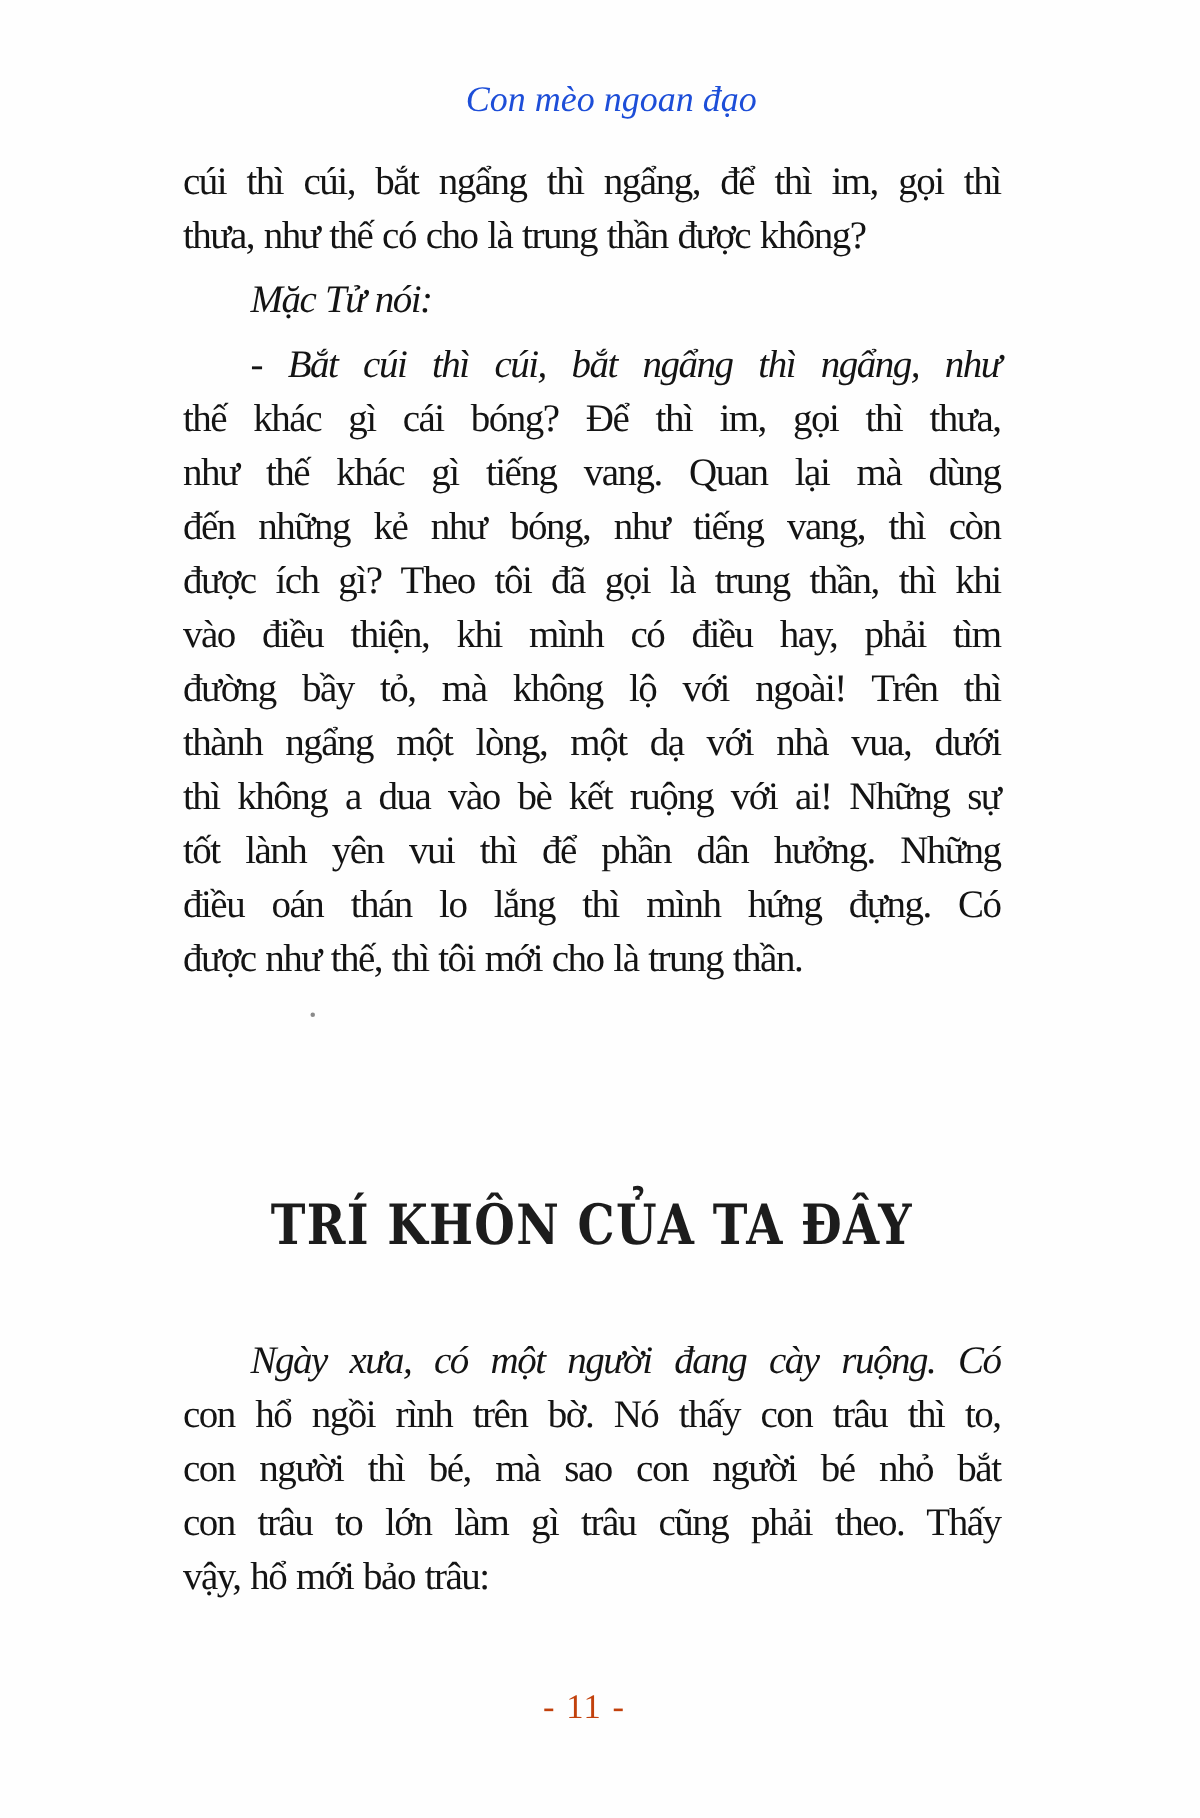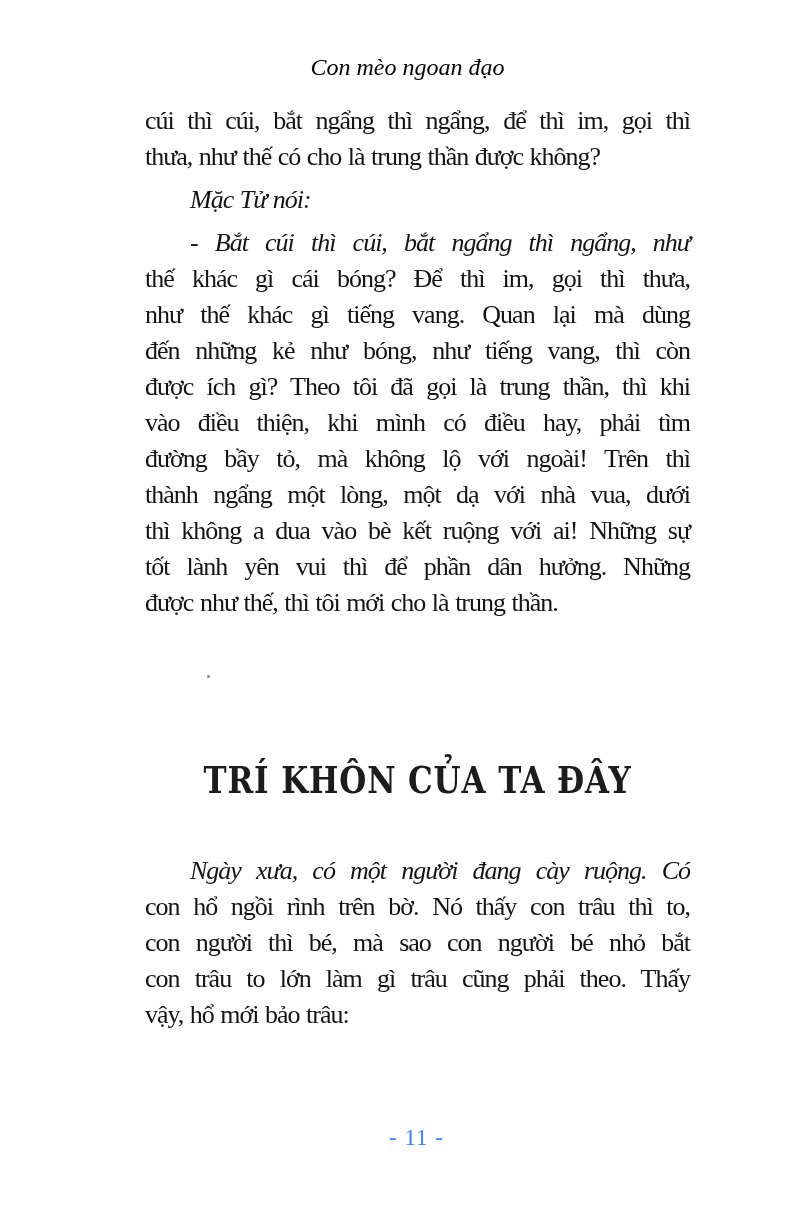--- a/index.html
+++ b/index.html
@@ -18,26 +18,26 @@
   }
   .running-header {
     position: absolute;
     top: 54px;
     left: 135px;
     width: 545px;
     text-align: center;
     font-style: italic;
     font-size: 24px;
     letter-spacing: 0px;
-    color: #000000;
+    color: #1d4ed8;
   }
   .body-column {
     position: absolute;
     top: 103px;
-    left: 145px;
+    left: 122px;
     width: 545px;
   }
   .para {
     margin: 0 0 7px 0;
   }
   .line {
     font-size: 26px;
     line-height: 36px;
     letter-spacing: -1px;
     word-spacing: 1px;
@@ -62,26 +62,26 @@
     text-align: center;
     letter-spacing: 1px;
     transform: scaleX(0.84);
     transform-origin: 50% 50%;
     color: #1c1c1c;
     white-space: nowrap;
   }
   .page-number {
     position: absolute;
     top: 1125px;
-    left: 144px;
+    left: 117px;
     width: 545px;
     text-align: center;
     font-size: 23px;
     letter-spacing: 1px;
-    color: #3b82f6;
+    color: #c2410c;
   }
   .ink-dot {
     position: absolute;
     top: 675px;
     left: 207px;
     width: 3px;
     height: 3px;
     border-radius: 50%;
     background: #8a8a8a;
   }
@@ -107,20 +107,21 @@
           <div class="line indent">- Bắt cúi thì cúi, bắt ngẩng thì ngẩng, như</div>
           <div class="line">thế khác gì cái bóng? Để thì im, gọi thì thưa,</div>
           <div class="line">như thế khác gì tiếng vang. Quan lại mà dùng</div>
           <div class="line">đến những kẻ như bóng, như tiếng vang, thì còn</div>
           <div class="line">được ích gì? Theo tôi đã gọi là trung thần, thì khi</div>
           <div class="line">vào điều thiện, khi mình có điều hay, phải tìm</div>
           <div class="line">đường bầy tỏ, mà không lộ với ngoài! Trên thì</div>
           <div class="line">thành ngẩng một lòng, một dạ với nhà vua, dưới</div>
           <div class="line">thì không a dua vào bè kết ruộng với ai! Những sự</div>
           <div class="line">tốt lành yên vui thì để phần dân hưởng. Những</div>
+          <div class="line">điều oán thán lo lắng thì mình hứng đựng. Có</div>
           <div class="line last">được như thế, thì tôi mới cho là trung thần.</div>
         </div>
       </div>
 
     <h1 class="section-heading">TRÍ KHÔN CỦA TA ĐÂY</h1>
 
     <div id="paragraphs-bottom">
         <div class="para">
           <div class="line indent">Ngày xưa, có một người đang cày ruộng. Có</div>
           <div class="line">con hổ ngồi rình trên bờ. Nó thấy con trâu thì to,</div>

